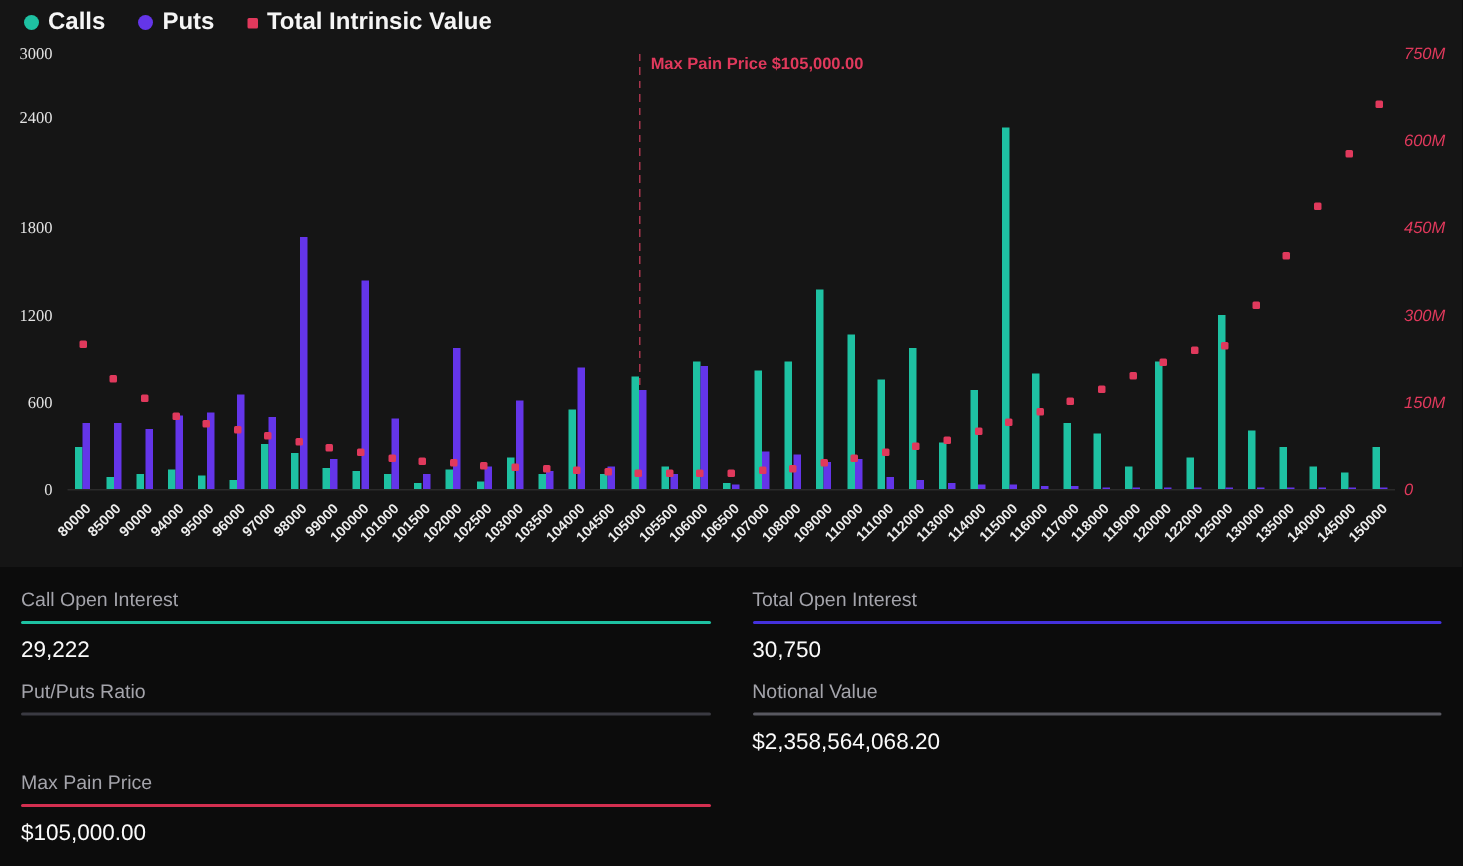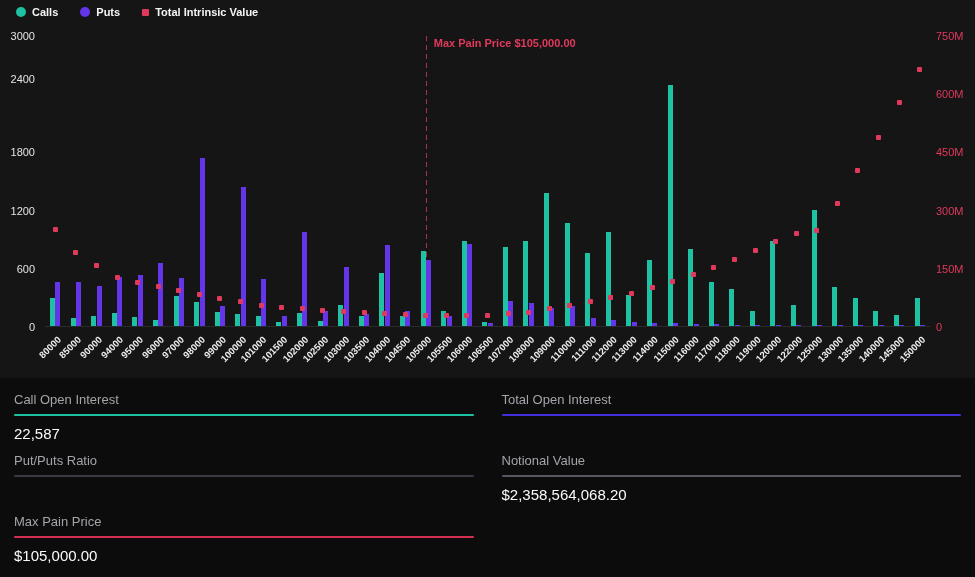--- a/index.html
+++ b/index.html
@@ -6,28 +6,28 @@
   html,body { background:#0c0c0c; }
   body { font-family:"Liberation Sans", sans-serif; }
   .screen { position:relative; width:975px; height:577px; background:#0c0c0c; overflow:hidden; }
 
   .chart-panel { position:absolute; left:0; top:0; width:975px; height:378px; background:#151515; }
 
   .legend { position:absolute; left:16px; top:6px; display:flex; align-items:center; gap:22px; }
   .legend-item { display:flex; align-items:center; gap:6px; cursor:pointer; }
   .legend-swatch.circle { width:10px; height:10px; border-radius:50%; }
   .legend-swatch.square { width:7px; height:7px; border-radius:1px; }
-  .legend-label { font-size:11px; font-weight:700; color:#f5f5f5; }
+  .legend-label { font-size:16px; font-weight:700; color:#f5f5f5; }
 
   .yaxis { position:absolute; top:36px; height:291px; }
   #yaxis-left  { left:0; width:38px; }
   #yaxis-right { left:936px; width:38px; }
   .tick { position:absolute; font-size:11px; line-height:12px; white-space:nowrap; }
-  #yaxis-left .tick  { right:3px; color:#e3e3e3; text-align:right; }
-  #yaxis-right .tick { left:0; }
+  #yaxis-left .tick  { right:3px; color:#e3e3e3; text-align:right;font-family:Liberation Serif, serif; }
+  #yaxis-right .tick { left:0;font-style:italic; }
 
   .plot { position:absolute; left:45px; top:36px; width:885px; height:291px; border-bottom:1px solid #2b2b2b; }
   .bar { position:absolute; bottom:0; width:5px; }
   .pt  { position:absolute; width:5px; height:5px; border-radius:1px; }
 
   .maxpain-line { position:absolute; top:0; bottom:0; width:1px; opacity:.85;
     background:repeating-linear-gradient(to bottom, #c23a56 0 5px, transparent 5px 9px); }
   .maxpain-label { position:absolute; top:1px; font-size:11px; font-weight:700; white-space:nowrap; }
 
   .xlabels { position:absolute; left:45px; top:330px; width:885px; height:47px; }
@@ -252,25 +252,26 @@
         <div class="xlabel" style="right: 72.0349px;">135000</div>
         <div class="xlabel" style="right: 51.4535px;">140000</div>
         <div class="xlabel" style="right: 30.8721px;">145000</div>
         <div class="xlabel" style="right: 10.2907px;">150000</div>
       </div>
   </div>
   <div class="stats" id="stats">
       <div class="stat">
         <div class="stat-label">Call Open Interest</div>
         <div class="stat-line" style="background: rgb(30, 193, 162);"></div>
-        <div class="stat-value">22,587</div>
+        <div class="stat-value">29,222</div>
       </div>
       <div class="stat">
         <div class="stat-label">Total Open Interest</div>
         <div class="stat-line" style="background: rgb(68, 49, 221);"></div>
+        <div class="stat-value">30,750</div>
       </div>
       <div class="stat">
         <div class="stat-label">Put/Puts Ratio</div>
         <div class="stat-line" style="background: rgb(58, 58, 66);"></div>
       </div>
       <div class="stat">
         <div class="stat-label">Notional Value</div>
         <div class="stat-line" style="background: rgb(88, 88, 96);"></div>
         <div class="stat-value">$2,358,564,068.20</div>
       </div>

